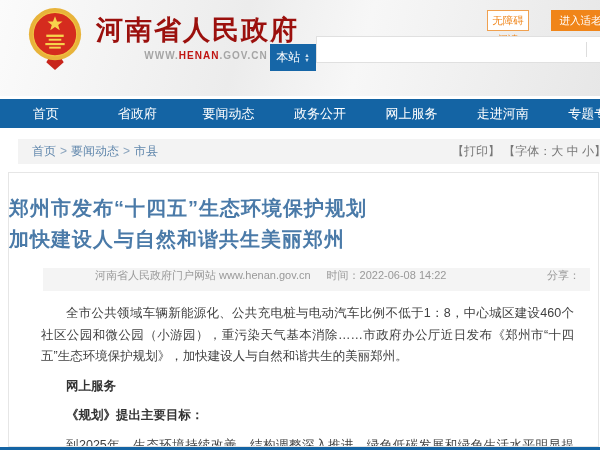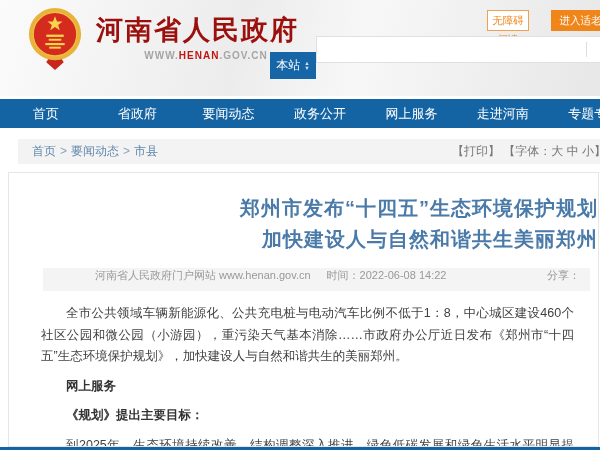--- a/index.html
+++ b/index.html
@@ -29,21 +29,21 @@
     position:absolute; left:487px; top:10px; width:42px; height:21px;
     background:#fff; border:1px solid #f0a150; color:#f08519;
     font-size:10.5px; line-height:19px; text-align:center;
   }
   .btn-elder {
     position:absolute; left:551px; top:10px; width:80px; height:21px;
     background:#f08519; color:#fff;
     font-size:10.5px; line-height:21px; text-align:center;
   }
   .search-scope {
-    position:absolute; left:270px; top:52px; width:46px; height:27px;
+    position:absolute; left:270px; top:44px; width:46px; height:27px;
     background:#1666a7; color:#fff; font-size:12px;
     display:flex; align-items:center; justify-content:center; gap:4px;
     cursor:pointer;
   }
   .sort-arrows { display:flex; flex-direction:column; font-size:5.5px; line-height:4.5px; color:#cfe1ef; }
   .search-input {
     position:absolute; left:316px; top:36px; width:284px; height:27px;
     background:#fff; border:1px solid #e0e0e0; border-right:none; outline:none;
     font-size:12px; padding:0 20px 0 8px;
   }
@@ -75,21 +75,21 @@
     position:absolute; left:434px; top:0; white-space:nowrap; color:#777;
   }
   .crumb-right span { cursor:pointer; }
 
   
   .card {
     position:absolute; top:172px; left:8px; width:591px; height:275px;
     background:#fff; border:1px solid #e6e6e6; overflow:hidden;
   }
   .art-title {
-    margin-top:20px; text-align:right; color:#4a7aa8;
+    margin-top:20px; text-align:left; color:#4a7aa8;
     font-size:20px; font-weight:bold; line-height:31px; letter-spacing:1px;
   }
   .meta {
     margin:13px 8px 0 34px; height:23px; background:#f4f4f4;
     display:flex; align-items:flex-start; font-size:11px; color:#999;
     padding:0 10px 0 52px; white-space:nowrap;
   }
   .meta .m-item { margin-right:16px; }
   .share { margin-left:auto; display:flex; align-items:center; gap:5px; }
   .share-label { color:#999; }

